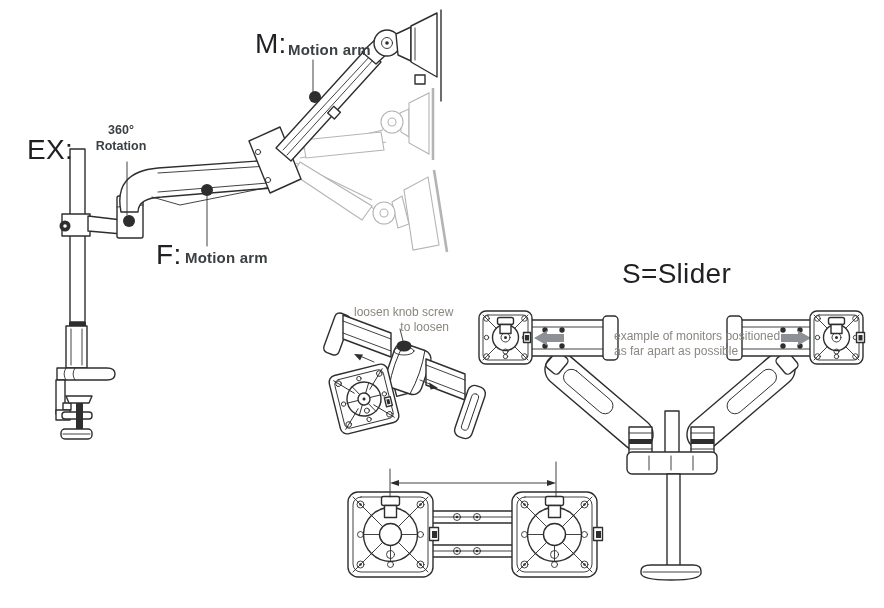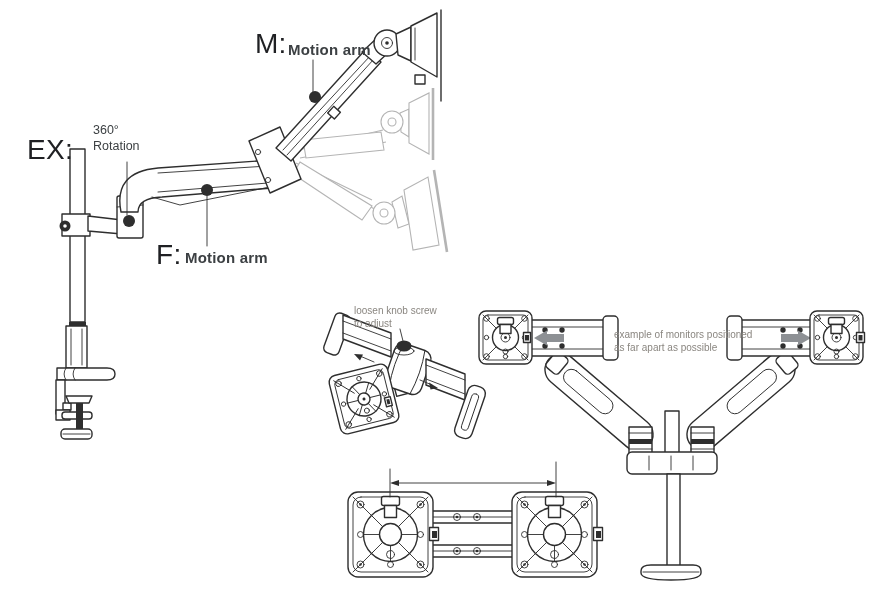--- a/index.html
+++ b/index.html
@@ -2,22 +2,22 @@
 <html style="--line: #2e2e2e; --ghost: #b4b4b4; --label: #1f2023; --sublabel: #3c4043; --note: #8a8680; --arrow: #8d9094;"><head>
 <meta charset="utf-8">
 <style>
   html,body{margin:0;padding:0;background:#fff}
   .canvas{position:relative;width:884px;height:608px;background:#fff;
           font-family:"Liberation Sans",sans-serif;overflow:hidden}
   .art{position:absolute;left:0;top:0}
   .lab{position:absolute;white-space:nowrap;color:var(--label)}
   .big{font-size:28px;font-weight:500;letter-spacing:.3px}
   .med{font-size:15px;font-weight:700;color:var(--sublabel);letter-spacing:.2px}
-  .r360{font-size:12.5px;font-weight:400;color:var(--sublabel);line-height:1.3}
-  .note{font-size:10px;line-height:1.25;color:var(--note);text-align:left;font-weight:400}
+  .r360{font-size:12.5px;font-weight:700;color:var(--sublabel);text-align:center;line-height:1.3}
+  .note{font-size:12px;line-height:1.25;color:var(--note);text-align:right;font-weight:400}
   
   .ln{fill:none;stroke:var(--line);stroke-width:1.4;stroke-linecap:round;stroke-linejoin:round}
   .lnt{fill:none;stroke:var(--line);stroke-width:.9;stroke-linecap:round}
   .fw{fill:#fff;stroke:var(--line);stroke-width:1.4;stroke-linejoin:round}
   .fb{fill:var(--line);stroke:none}
   .gh{fill:none;stroke:var(--ghost);stroke-width:1.1}
   .ghf{fill:#fff;stroke:var(--ghost);stroke-width:1.1}
   .ga{fill:var(--arrow);stroke:none}
 </style>
 </head>
@@ -417,23 +417,24 @@
 <div class="lab r360" style="left:93px;top:122px;width:56px">
   <div>360°</div>
   <div>Rotation</div>
 </div>
 
 <div class="lab big" style="left:156px;top:239px">F:</div>
 <div class="lab med" style="left:185px;top:249px">Motion arm</div>
 
 <div class="lab note" style="left:354px;top:305px;width:95px">
   <div>loosen knob screw</div>
-  <div>to adjust</div>
+  <div>to loosen</div>
 </div>
 
+<div class="lab big" style="left:622px;top:258px">S=Slider</div>
 
 <div class="lab note" style="left:614px;top:329px;width:118px">
   <div>example of monitors positioned</div>
   <div>as far apart as possible</div>
 </div>
 
 
 </div>
 
 </body></html>

